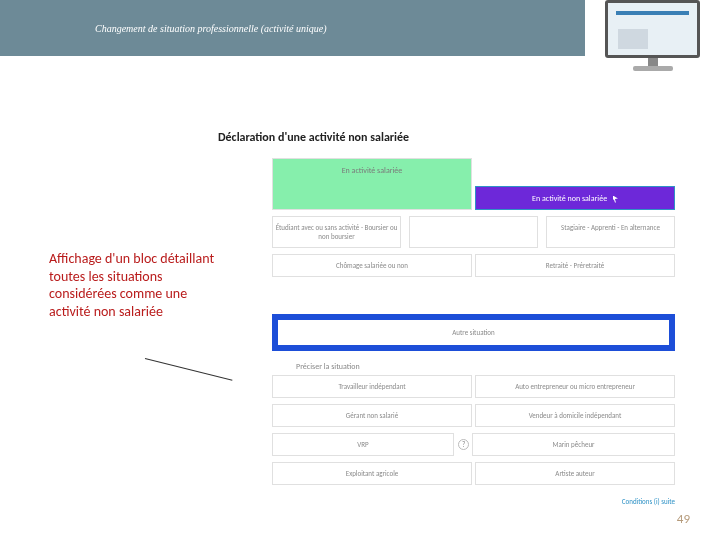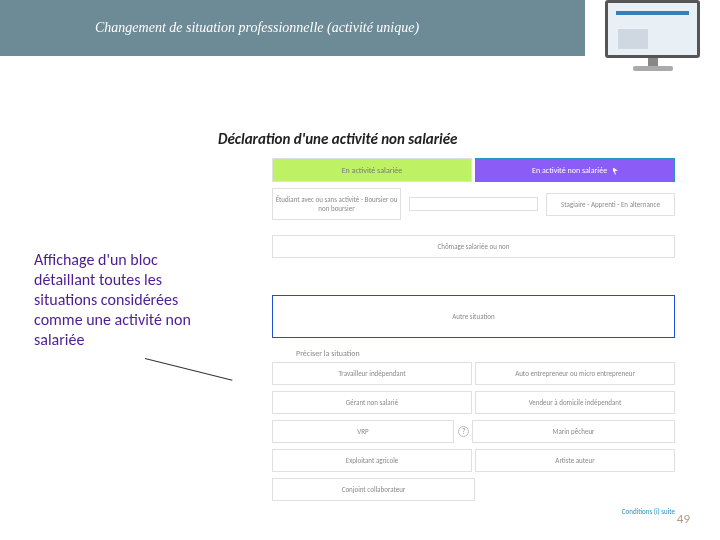--- a/index.html
+++ b/index.html
@@ -14,21 +14,21 @@
   .header-bar {
     background: #6d8a97;
     height: 56px;
     width: 585px;
     display: flex;
     align-items: center;
     padding-left: 95px;
   }
   .header-title {
     color: #fff;
-    font-size: 14px;
+    font-size: 10px;
     font-style: italic;
     font-family: Garamond, serif;
   }
   .monitor {
     position: absolute;
     right: 20px;
     top: 0px;
     width: 95px;
     height: 72px;
   }
@@ -61,34 +61,33 @@
   }
   .monitor-stand2 {
     width: 40px; height: 5px; background: #aaa;
     margin: 0 auto; border-radius: 2px;
   }
 
   .slide-title {
     position: absolute;
     top: 130px;
     left: 218px;
-    font-size: 15px;
+    font-size: 12px;
     font-weight: 600;
     color: #222;
-    font-style: italic;
   }
 
   .left-text {
     position: absolute;
     top: 250px;
-    left: 34px;
+    left: 49px;
     width: 180px;
-    font-size: 16px;
+    font-size: 14px;
     line-height: 1.25;
-    color: #4c1d95;
+    color: #b91c1c;
   }
 
   .arrow-line {
     position: absolute;
     top: 358px;
     left: 145px;
     width: 90px;
     height: 1px;
     background: #333;
     transform-origin: left center;
@@ -104,51 +103,52 @@
     color: #999;
   }
   .tabs { display: flex; gap: 3px; margin-bottom: 6px; }
   .tab {
     flex: 1;
     border: 1px solid #e0e0e0;
     text-align: center;
     padding: 6px 2px;
     font-size: 8px;
     color: #7a7a7a;
-    background: #bef264;
+    background: #86efac;
   }
   .tab.active {
-    background: #8b5cf6;
+    background: #6d28d9;
     border-color: #2f92c6;
     color: #fff;
     position: relative;
+    margin-top: 28px;
   }
   .cursor-dot {
     display: inline-block;
     width: 5px; height: 7px;
     background: #fff;
     clip-path: polygon(0 0, 100% 40%, 40% 50%, 60% 100%, 40% 100%, 20% 55%, 0 60%);
     margin-left: 4px;
     vertical-align: middle;
   }
-  .grid3 { display: flex; gap: 8px; margin-bottom: 15px; align-items: center; }
+  .grid3 { display: flex; gap: 8px; margin-bottom: 6px; }
   .grid2 { display: flex; gap: 3px; margin-bottom: 6px; }
   .cell {
     flex: 1;
     border: 1px solid #e0e0e0;
     text-align: center;
     padding: 6px 2px;
     font-size: 7px;
     color: #8a8a8a;
     background: #fff;
   }
   .cell-full {
-    border: 1px solid #1d4ed8;
+    border: 6px solid #1d4ed8;
     text-align: center;
-    padding: 16px 2px;
+    padding: 8px 2px;
     font-size: 7px;
     color: #8a8a8a;
     background: #fff;
     margin-bottom: 10px;
     margin-top: 37px;
   }
   .subheader {
     font-size: 8px;
     color: #888;
     margin: 8px 0 4px 4px;
@@ -211,20 +211,21 @@
   </div>
 
   <div class="grid3">
     <div class="cell">Étudiant avec ou sans activité - Boursier ou non boursier</div>
     <div class="cell"></div>
     <div class="cell">Stagiaire - Apprenti - En alternance</div>
   </div>
 
   <div class="grid2">
     <div class="cell">Chômage salariée ou non</div>
+    <div class="cell">Retraité - Préretraité</div>
   </div>
 
 
   <div class="cell-full">Autre situation</div>
 
   <div class="subheader">Préciser la situation</div>
 
   <div class="grid2">
     <div class="cell">Travailleur indépendant</div>
     <div class="cell">Auto entrepreneur ou micro entrepreneur</div>
@@ -242,20 +243,19 @@
     </div>
     <div class="cell">Marin pêcheur</div>
   </div>
 
   <div class="grid2">
     <div class="cell">Exploitant agricole</div>
     <div class="cell">Artiste auteur</div>
   </div>
 
   <div class="grid2">
-    <div class="cell">Conjoint collaborateur</div>
     <div style="flex:1"></div>
   </div>
 
   <div class="link-row">Conditions (i)  suite</div>
 </div>
 
 <div class="page-num">49</div>
 
 </body></html>

